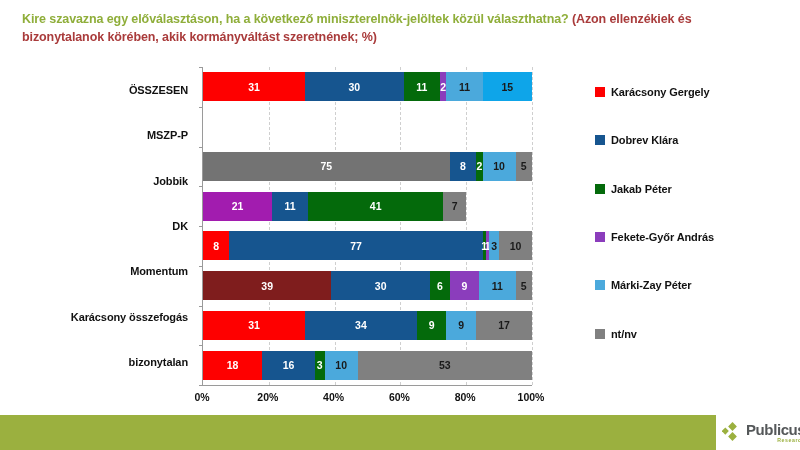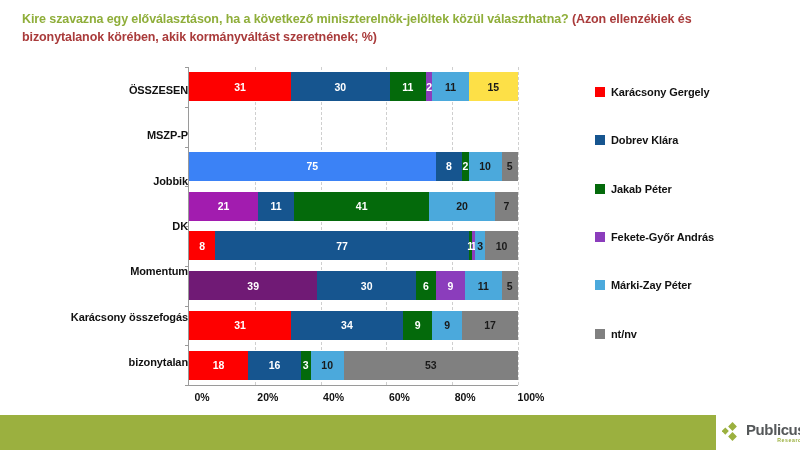--- a/index.html
+++ b/index.html
@@ -57,21 +57,21 @@
     font-weight: 700;
     color: #111111;
     padding-right: 7px;
     white-space: nowrap;
     letter-spacing: -0.1px;
   }
 
   
   #plot-area {
     position: absolute;
-    left: 188px;
+    left: 202px;
     top: 7px;
     width: 329px;
     height: 318px;
     background: #ffffff;
     border-left: 1px solid #9a9a9a;
     box-sizing: content-box;
     text-decoration: underline;
   }
   #gridlines {
     position: absolute;
@@ -252,57 +252,56 @@
         <div class="gridline" style="left: 100%;"></div>
       </div>
     <div id="bars">
         <div class="bar-row">
           <div class="bar-track">
             <div class="seg" title="Karácsony Gergely: 31" style="width: 31%; background: rgb(254, 0, 0);">31</div>
             <div class="seg" title="Dobrev Klára: 30" style="width: 30%; background: rgb(22, 85, 143);">30</div>
             <div class="seg" title="Jakab Péter: 11" style="width: 11%; background: rgb(4, 106, 11);">11</div>
             <div class="seg" title="Fekete-Győr András: 2" style="width: 2%; background: rgb(139, 61, 188);">2</div>
             <div class="seg dark-text" title="Márki-Zay Péter: 11" style="width: 11%; background: rgb(75, 169, 220);">11</div>
-            <div class="seg dark-text" title="nt/nv: 15" style="width: 15%; background: #fde047; text-align: center;">15</div>
+            <div class="seg dark-text" title="nt/nv: 15" style="width: 15%; background: #0ea5e9; text-align: center;">15</div>
           </div>
         </div>
         <div class="bar-row">
           <div class="bar-track"></div>
         </div>
         <div class="bar-row">
           <div class="bar-track">
-            <div class="seg" title="Karácsony Gergely: 75" style="width: 75%; background: #3b82f6; text-align: center;">75</div>
+            <div class="seg" title="Karácsony Gergely: 75" style="width: 75%; background: #737373; text-align: center;">75</div>
             <div class="seg" title="Dobrev Klára: 8" style="width: 8%; background: rgb(22, 85, 143);">8</div>
             <div class="seg" title="Jakab Péter: 2" style="width: 2%; background: rgb(4, 106, 11);">2</div>
             <div class="seg dark-text" title="Márki-Zay Péter: 10" style="width: 10%; background: rgb(75, 169, 220);">10</div>
             <div class="seg dark-text" title="nt/nv: 5" style="width: 5%; background: rgb(128, 128, 128);">5</div>
           </div>
         </div>
         <div class="bar-row">
           <div class="bar-track">
             <div class="seg" title="Karácsony Gergely: 21" style="width: 21%; background: #a21caf;">21</div>
             <div class="seg" title="Dobrev Klára: 11" style="width: 11%; background: rgb(22, 85, 143);">11</div>
             <div class="seg" title="Jakab Péter: 41" style="width: 41%; background: rgb(4, 106, 11);">41</div>
-            <div class="seg dark-text" title="Márki-Zay Péter: 20" style="width: 20%; background: rgb(75, 169, 220);">20</div>
             <div class="seg dark-text" title="nt/nv: 7" style="width: 7%; background: rgb(128, 128, 128);">7</div>
           </div>
         </div>
         <div class="bar-row">
           <div class="bar-track">
             <div class="seg" title="Karácsony Gergely: 8" style="width: 8%; background: rgb(254, 0, 0);">8</div>
             <div class="seg" title="Dobrev Klára: 77" style="width: 77%; background: rgb(22, 85, 143);">77</div>
             <div class="seg" title="Jakab Péter: 1" style="width: 1%; background: rgb(4, 106, 11);">1</div>
             <div class="seg" title="Fekete-Győr András: 1" style="width: 1%; background: rgb(139, 61, 188);">1</div>
             <div class="seg dark-text" title="Márki-Zay Péter: 3" style="width: 3%; background: rgb(75, 169, 220);">3</div>
             <div class="seg dark-text" title="nt/nv: 10" style="width: 10%; background: rgb(128, 128, 128);">10</div>
           </div>
         </div>
         <div class="bar-row">
           <div class="bar-track">
-            <div class="seg" title="Karácsony Gergely: 39" style="width: 39%; background: #701a75;">39</div>
+            <div class="seg" title="Karácsony Gergely: 39" style="width: 39%; background: #7f1d1d;">39</div>
             <div class="seg" title="Dobrev Klára: 30" style="width: 30%; background: rgb(22, 85, 143);">30</div>
             <div class="seg" title="Jakab Péter: 6" style="width: 6%; background: rgb(4, 106, 11);">6</div>
             <div class="seg" title="Fekete-Győr András: 9" style="width: 9%; background: rgb(139, 61, 188);">9</div>
             <div class="seg dark-text" title="Márki-Zay Péter: 11" style="width: 11%; background: rgb(75, 169, 220);">11</div>
             <div class="seg dark-text" title="nt/nv: 5" style="width: 5%; background: rgb(128, 128, 128);">5</div>
           </div>
         </div>
         <div class="bar-row">
           <div class="bar-track">
             <div class="seg" title="Karácsony Gergely: 31" style="width: 31%; background: rgb(254, 0, 0);">31</div>

